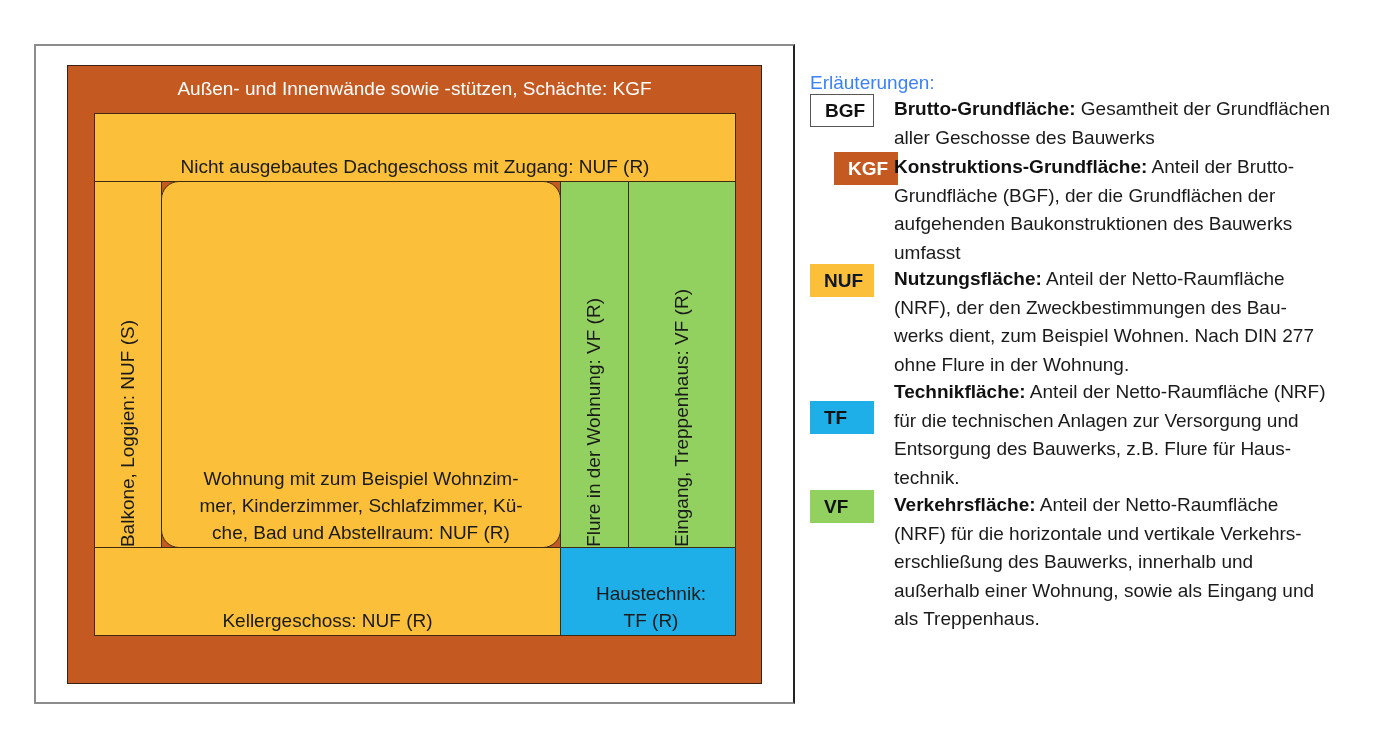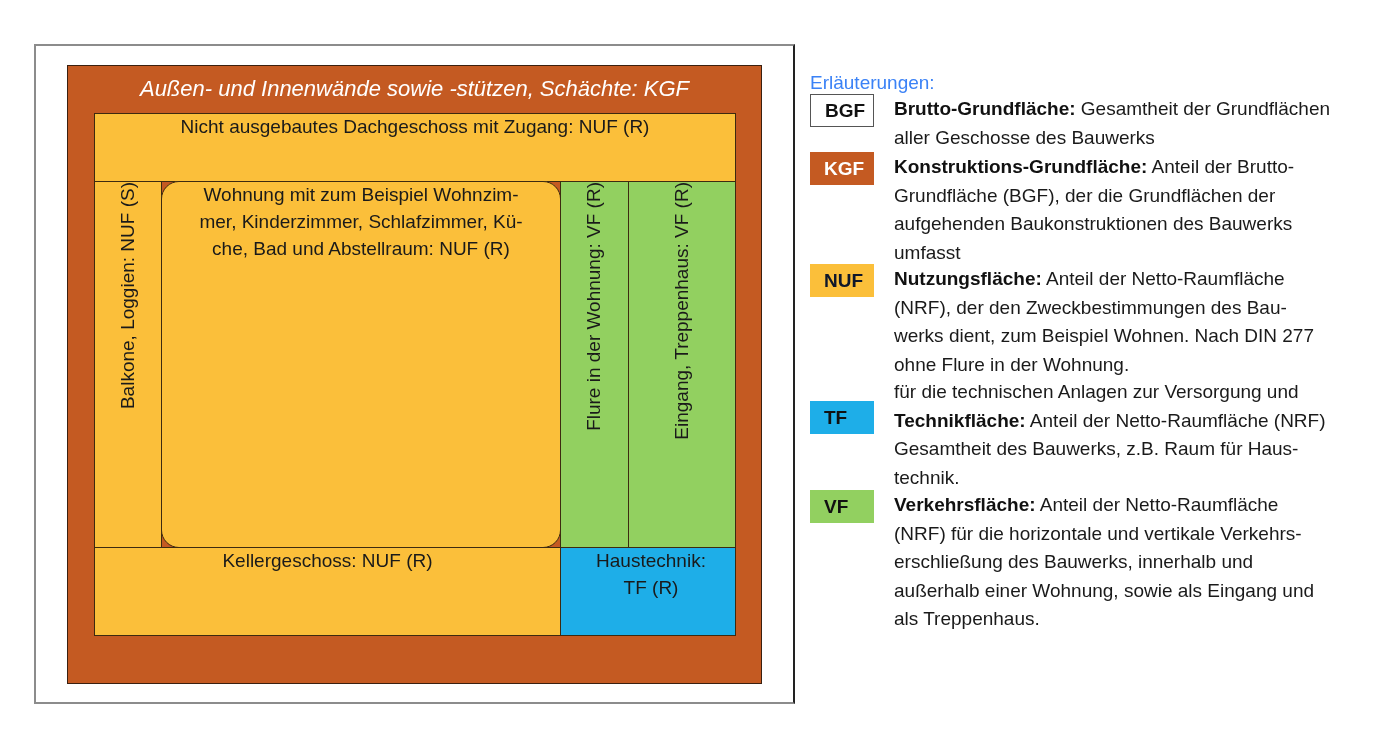--- a/index.html
+++ b/index.html
@@ -1,30 +1,30 @@
 <!DOCTYPE html>
 <html><head>
   <meta charset="utf-8">
   <style>
     html, body { margin:0; padding:0; }
     body { width:1400px; height:750px; background:#ffffff; position:relative; overflow:hidden;
            font-family:"Liberation Sans", sans-serif; color:#1a1a1a; }
     .abs { position:absolute; box-sizing:border-box; }
     .bgf-frame { left:34px; top:44px; width:761px; height:660px; border:2px solid #8c8c8c; border-right-color:#222; border-bottom-color:#8c8c8c; background:#fff; }
     .kgf { left:67px; top:65px; width:695px; height:619px; background:#C45A22; border:1px solid #3a2010; }
-    .kgf-label { left:67px; top:65px; width:695px; height:48px; color:#fff; font-size:22px; display:flex; align-items:center; justify-content:center;font-style:italic; }
-    .cell { display:flex; align-items:flex-start; justify-content:center; text-align:center; font-size:19px; line-height:1.42; border:1px solid #3d2a10; color:#1a1a1a; }
+    .kgf-label { left:67px; top:65px; width:695px; height:48px; color:#fff; font-size:19px; display:flex; align-items:center; justify-content:center; }
+    .cell { display:flex; align-items:flex-end; justify-content:center; text-align:center; font-size:19px; line-height:1.42; border:1px solid #3d2a10; color:#1a1a1a; }
     .nuf { background:#FBBF3A; }
     .vf { background:#92D060; }
     .tf { background:#1EAEE8; }
     .vert { writing-mode:vertical-rl; transform:rotate(180deg); white-space:nowrap; }
     .legend-title { left:810px; top:72px; font-size:19px; color:#3b82f6; }
     .sw { left:810px; width:64px; height:33px; font-size:19px; font-weight:bold; display:flex; align-items:center; padding-left:14px; }
     .sw.bgf { border:1px solid #555; background:#fff; color:#111; }
-    .sw.kgf-s { background:#C45A22; color:#fff; }
+    .sw.kgf-s { background:#C45A22; color:#fff;margin-left:24px; }
     .sw.nuf-s { background:#FBBF3A; color:#0f172a; }
     .sw.tf-s { background:#1EAEE8; color:#111; }
     .sw.vf-s { background:#92D060; color:#111; }
     .desc { left:894px; width:490px; font-size:19px; line-height:28.5px; color:#1a1a1a; }
     .desc b { font-weight:bold; color:#111; }
   </style>
 </head>
 <body>
 
 <div class="abs bgf-frame"></div>
@@ -85,23 +85,23 @@
 <div class="abs sw nuf-s" style="top:264px;">NUF</div>
 <div class="abs desc" style="top:265px;">
   <div><b>Nutzungsfläche:</b><span> Anteil der Netto-Raumfläche</span></div>
   <div>(NRF), der den Zweckbestimmungen des Bau-</div>
   <div>werks dient, zum Beispiel Wohnen. Nach DIN 277</div>
   <div>ohne Flure in der Wohnung.</div>
 </div>
 
 <div class="abs sw tf-s" style="top:359px;margin-top:42px;">TF</div>
 <div class="abs desc" style="top:378px;">
+  <div><b>Technikfläche:</b><span> Anteil der Netto-Raumfläche (NRF)</span></div>
   <div>für die technischen Anlagen zur Versorgung und</div>
-  <div><b>Technikfläche:</b><span> Anteil der Netto-Raumfläche (NRF)</span></div>
-  <div>Gesamtheit des Bauwerks, z.B. Raum für Haus-</div>
+  <div>Entsorgung des Bauwerks, z.B. Flure für Haus-</div>
   <div>technik.</div>
 </div>
 
 <div class="abs sw vf-s" style="top:490px;">VF</div>
 <div class="abs desc" style="top:491px;">
   <div><b>Verkehrsfläche:</b><span> Anteil der Netto-Raumfläche</span></div>
   <div>(NRF) für die horizontale und vertikale Verkehrs-</div>
   <div>erschließung des Bauwerks, innerhalb und</div>
   <div>außerhalb einer Wohnung, sowie als Eingang und</div>
   <div>als Treppenhaus.</div>

